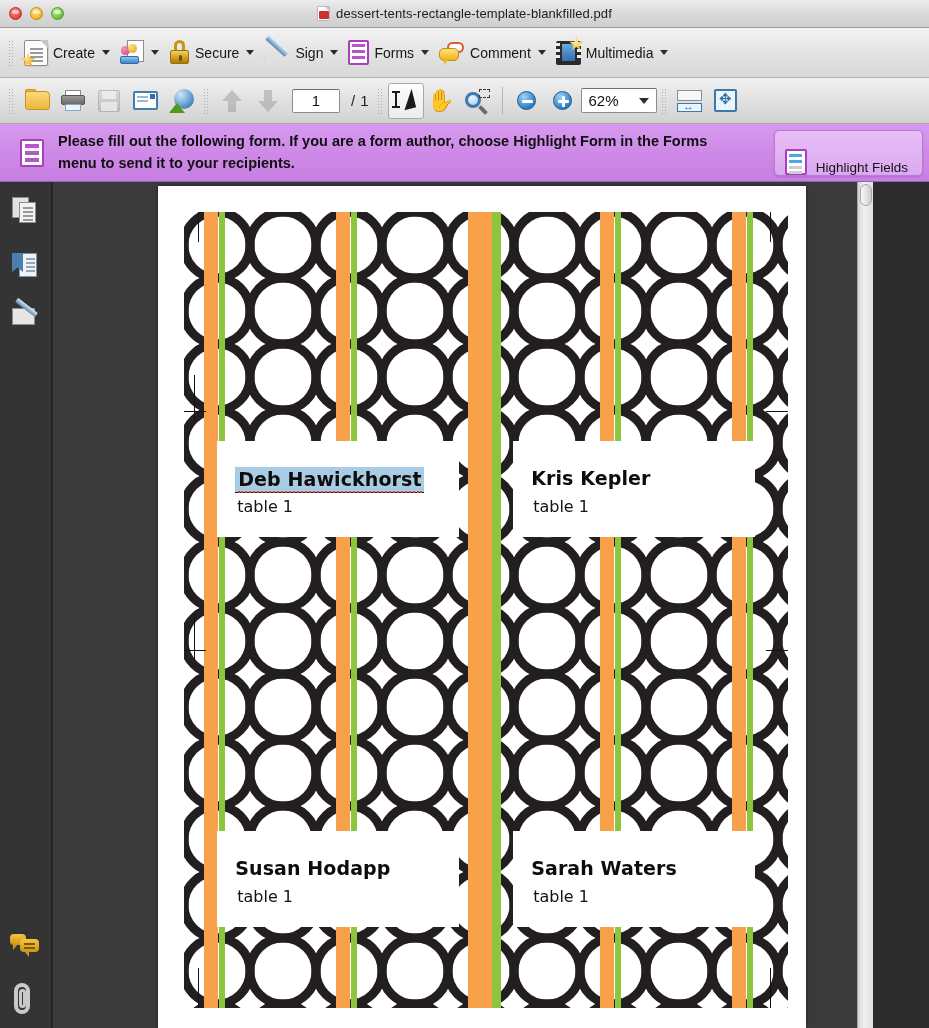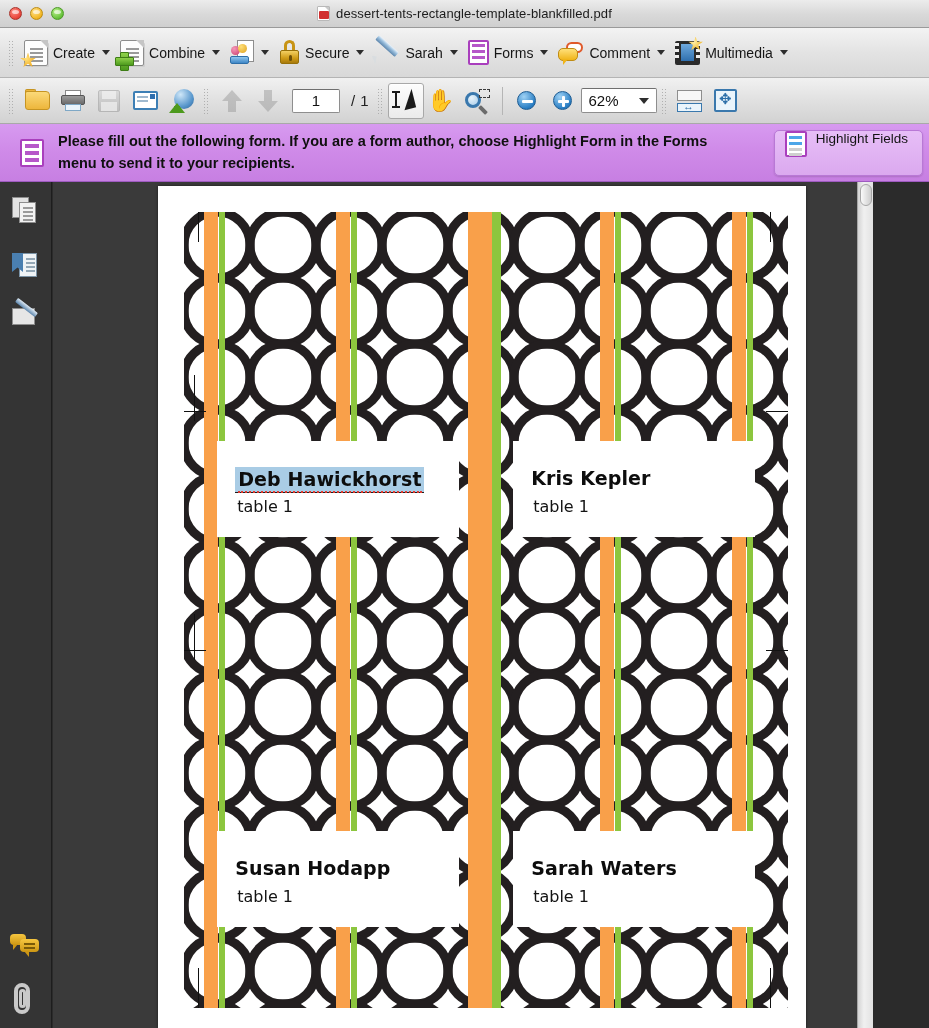--- a/index.html
+++ b/index.html
@@ -304,21 +304,21 @@
   .formbar-icon::before {
     content:""; position:absolute; left:3px; top:3px; width:14px; height:4px;
     background:#b657c9; box-shadow: 0 7px 0 #b657c9, 0 14px 0 #b657c9;
   }
   .formbar-text {
     margin-left: 14px; font-size: 14.5px; font-weight: bold; color: #101010;
     line-height: 1.5; max-width: 680px;
   }
   .highlight-btn {
     position: absolute; right: 6px; top: 6px; height: 46px;
-    display: flex; align-items: flex-start; gap: 9px; padding: 0 14px 0 10px;
+    display: flex; align-items: flex-end; gap: 9px; padding: 0 14px 0 10px;
     background: linear-gradient(to bottom, #e7bef7, #dba9ef);
     border: 1px solid #b978d6; border-radius: 5px;
     box-shadow: 0 1px 2px rgba(0,0,0,.14);
     cursor: default;
   }
   .highlight-btn .hb-icon {
     width: 22px; height: 26px; background: #fff; border: 2px solid #a93fbd;
     border-radius: 2px; position: relative; flex: 0 0 auto;
   }
   .highlight-btn .hb-icon::before {
@@ -447,28 +447,20 @@
 
     <div class="tbtn">
       <span class="ic ic-doc">
           <i class="corner"></i>
           <i class="star"></i>
         </span>
       <span class="lbl">Create</span>
       <span class="caret"></span>
     </div>
 
-    <div class="tbtn">
-      <span class="ic ic-doc">
-          <i class="corner"></i>
-          <i class="plus"></i>
-        </span>
-      <span class="lbl">Combine</span>
-      <span class="caret"></span>
-    </div>
 
     <div class="tbtn">
       <span class="ic ic-people">
         <i class="pg"></i>
           <i class="base"></i>
           <i class="head1"></i>
           <i class="head2"></i>
       </span>
       <span class="caret"></span>
     </div>
@@ -480,21 +472,21 @@
         </span>
       <span class="lbl">Secure</span>
       <span class="caret"></span>
     </div>
 
     <div class="tbtn">
       <span class="ic ic-pen">
           <i class="shaft"></i>
           <i class="tip"></i>
         </span>
-      <span class="lbl">Sarah</span>
+      <span class="lbl">Sign</span>
       <span class="caret"></span>
     </div>
 
     <div class="tbtn">
       <span class="ic ic-forms"></span>
       <span class="lbl">Forms</span>
       <span class="caret"></span>
     </div>
 
     <div class="tbtn">

